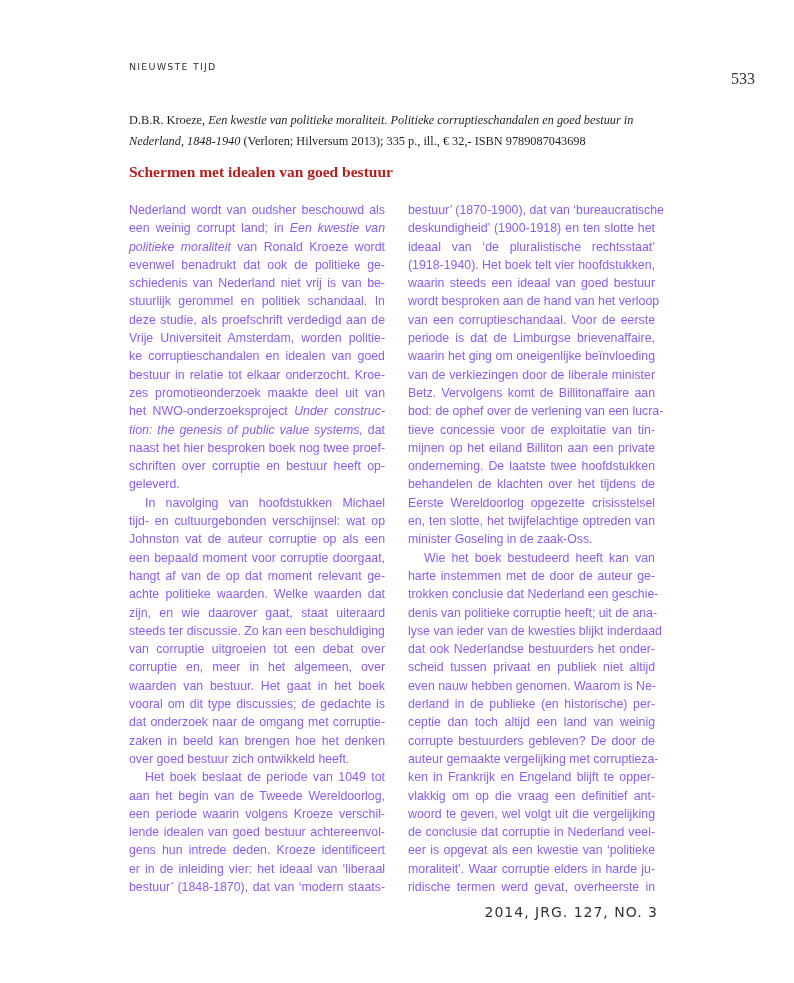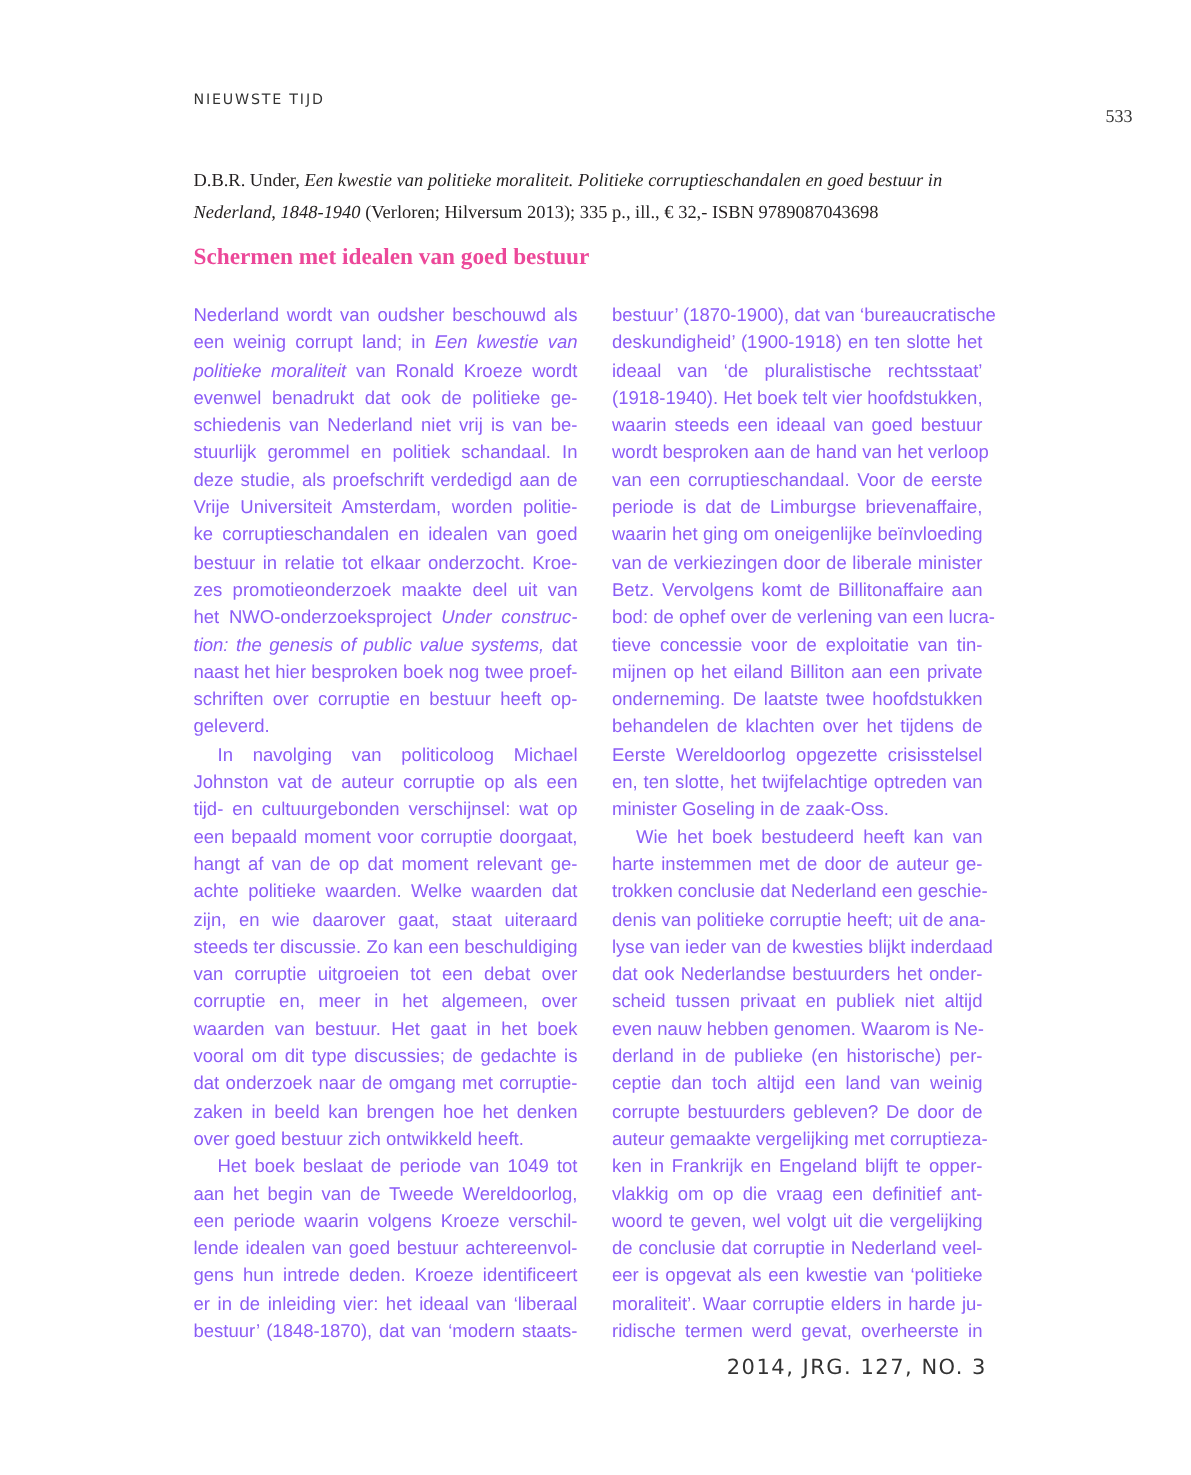--- a/index.html
+++ b/index.html
@@ -4,30 +4,30 @@
   <style>
     html, body { margin: 0; padding: 0; background: #ffffff; }
     body { width: 794px; height: 983px; position: relative; overflow: hidden; color: #231f20; }
     .running-head {
       position: absolute; left: 129px; top: 61px;
       font-family: "DejaVu Sans", sans-serif; font-size: 9.5px; letter-spacing: 1.2px;
       color: #333;
     }
     .page-number {
       position: absolute; right: 39px; top: 70px;
-      font-family: "Liberation Serif", serif; font-size: 12px; color: #333;
+      font-family: "Liberation Serif", serif; font-size: 16px; color: #333;
     }
     .citation {
       position: absolute; left: 129px; top: 110px; width: 560px;
       font-family: "Liberation Serif", serif; font-size: 12.3px; line-height: 20.5px; color: #231f20;
     }
     .citation i { font-style: italic; }
     .review-title {
       position: absolute; left: 129px; top: 163px;
-      font-family: "Liberation Serif", serif; font-weight: bold; font-size: 15.5px; color: #ec4899;
+      font-family: "Liberation Serif", serif; font-weight: bold; font-size: 15.5px; color: #b91c1c;
     }
     .column {
       position: absolute; top: 201px; width: 256px;
       font-family: Liberation Sans, sans-serif; font-size: 12.35px; line-height: 18.3px; color: #8b5cf6;
     }
     .col-left { left: 129px; }
     .col-right { left: 408px; width: 247px; }
     .line {
       display: block; height: 18.3px; white-space: nowrap;
       text-align: justify; text-align-last: justify;
@@ -40,21 +40,21 @@
       font-family: "DejaVu Sans", sans-serif; font-size: 14px; letter-spacing: 1px; color: #333;
     }
   </style>
 </head>
 <body>
 
 <div class="running-head">NIEUWSTE TIJD</div>
 <div class="page-number">533</div>
 
 <div class="citation">
-  <span>D.B.R. Under,</span>
+  <span>D.B.R. Kroeze,</span>
   <i>Een kwestie van politieke moraliteit. Politieke corruptieschandalen en goed bestuur in</i><br>
   <i>Nederland, 1848-1940</i><span> (Verloren; Hilversum 2013); 335 p., ill., € 32,- ISBN 9789087043698</span>
 </div>
 
 <div class="review-title">Schermen met idealen van goed bestuur</div>
 
 <div class="column col-left" id="col-left">
     <span class="line"><span>Nederland wordt van oudsher beschouwd als</span></span>
     <span class="line"><span>een weinig corrupt land; in </span><i>Een kwestie van</i></span>
     <span class="line"><i>politieke moraliteit</i><span> van Ronald Kroeze wordt</span></span>
@@ -64,23 +64,23 @@
     <span class="line"><span>deze studie, als proefschrift verdedigd aan de</span></span>
     <span class="line"><span>Vrije Universiteit Amsterdam, worden politie-</span></span>
     <span class="line"><span>ke corruptieschandalen en idealen van goed</span></span>
     <span class="line"><span>bestuur in relatie tot elkaar onderzocht. Kroe-</span></span>
     <span class="line"><span>zes promotieonderzoek maakte deel uit van</span></span>
     <span class="line"><span>het NWO-onderzoeksproject </span><i>Under construc-</i></span>
     <span class="line"><i>tion: the genesis of public value systems,</i><span> dat</span></span>
     <span class="line"><span>naast het hier besproken boek nog twee proef-</span></span>
     <span class="line"><span>schriften over corruptie en bestuur heeft op-</span></span>
     <span class="line last"><span>geleverd.</span></span>
-    <span class="line indent"><span>In navolging van politicoloog Michael</span></span>
+    <span class="line indent"><span>In navolging van hoofdstukken Michael</span></span>
+    <span class="line"><span>tijd- en cultuurgebonden verschijnsel: wat op</span></span>
     <span class="line"><span>Johnston vat de auteur corruptie op als een</span></span>
-    <span class="line"><span>tijd- en cultuurgebonden verschijnsel: wat op</span></span>
     <span class="line"><span>een bepaald moment voor corruptie doorgaat,</span></span>
     <span class="line"><span>hangt af van de op dat moment relevant ge-</span></span>
     <span class="line"><span>achte politieke waarden. Welke waarden dat</span></span>
     <span class="line"><span>zijn, en wie daarover gaat, staat uiteraard</span></span>
     <span class="line"><span>steeds ter discussie. Zo kan een beschuldiging</span></span>
     <span class="line"><span>van corruptie uitgroeien tot een debat over</span></span>
     <span class="line"><span>corruptie en, meer in het algemeen, over</span></span>
     <span class="line"><span>waarden van bestuur. Het gaat in het boek</span></span>
     <span class="line"><span>vooral om dit type discussies; de gedachte is</span></span>
     <span class="line"><span>dat onderzoek naar de omgang met corruptie-</span></span>

